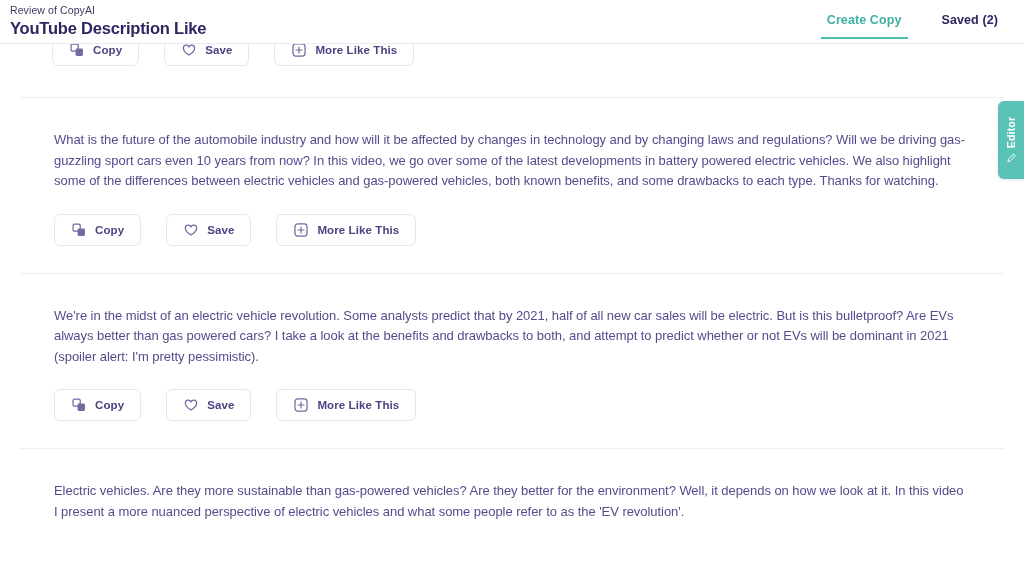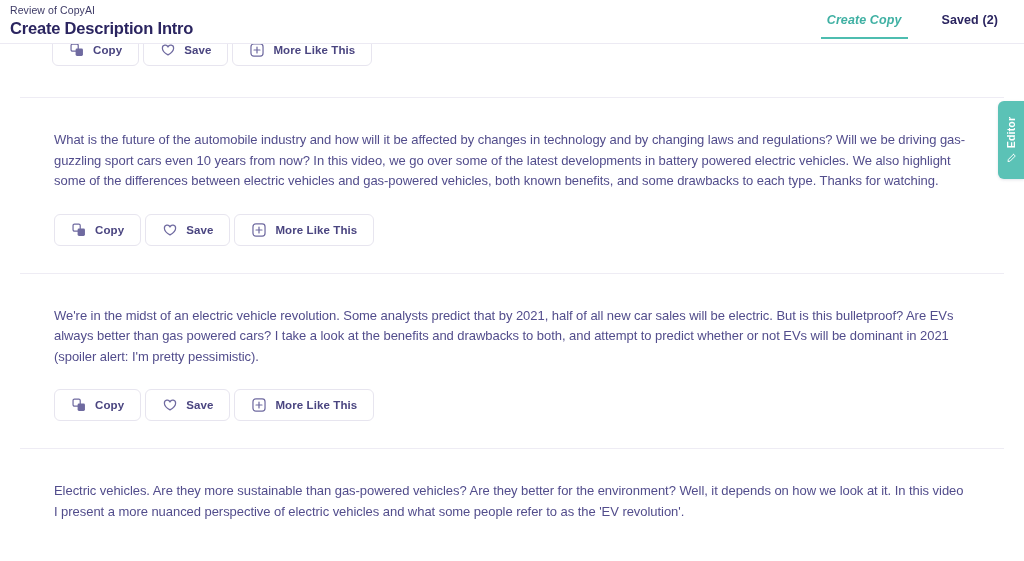--- a/index.html
+++ b/index.html
@@ -54,21 +54,20 @@
     padding-bottom: 9px;
     cursor: pointer;
     line-height: 15px;
     background: none;
     border: none;
     font-family: inherit;
   }
   .header-tab.active {
     color: #3fb0a3;
     border-bottom: 2px solid #4dbdb0;
-    font-style: italic;
   }
 
   
   .content {
     position: relative;
     padding: 0;
   }
 
   
   .clipped-row {
@@ -92,21 +91,21 @@
     line-height: 20.5px;
     color: #524d8c;
     letter-spacing: -.05px;
     max-width: 912px;
     margin: 0;
   }
 
   
   .btn-row {
     display: flex;
-    gap: 4px;
+    gap: 25px;
     margin: 22px 0 27px 0;
     align-items: flex-end;
   }
   .btn {
     display: inline-flex;
     align-items: center;
     justify-content: center;
     gap: 9px;
     height: 32px;
     padding: 0 16px;
@@ -164,21 +163,21 @@
     align-items: center;
     color: #ffffff;
     transform: rotate(90deg);
   }
 </style>
 </head>
 <body>
 
 <div class="header">
   <div class="breadcrumb">Review of CopyAI</div>
-  <div class="page-title">Create Description Intro</div>
+  <div class="page-title">YouTube Description Like</div>
 
   <div class="header-tabs">
     <button class="header-tab active">Create Copy</button>
     <button class="header-tab">Saved (2)</button>
   </div>
 </div>
 
 <div class="content">
 
   <div class="clipped-row">

